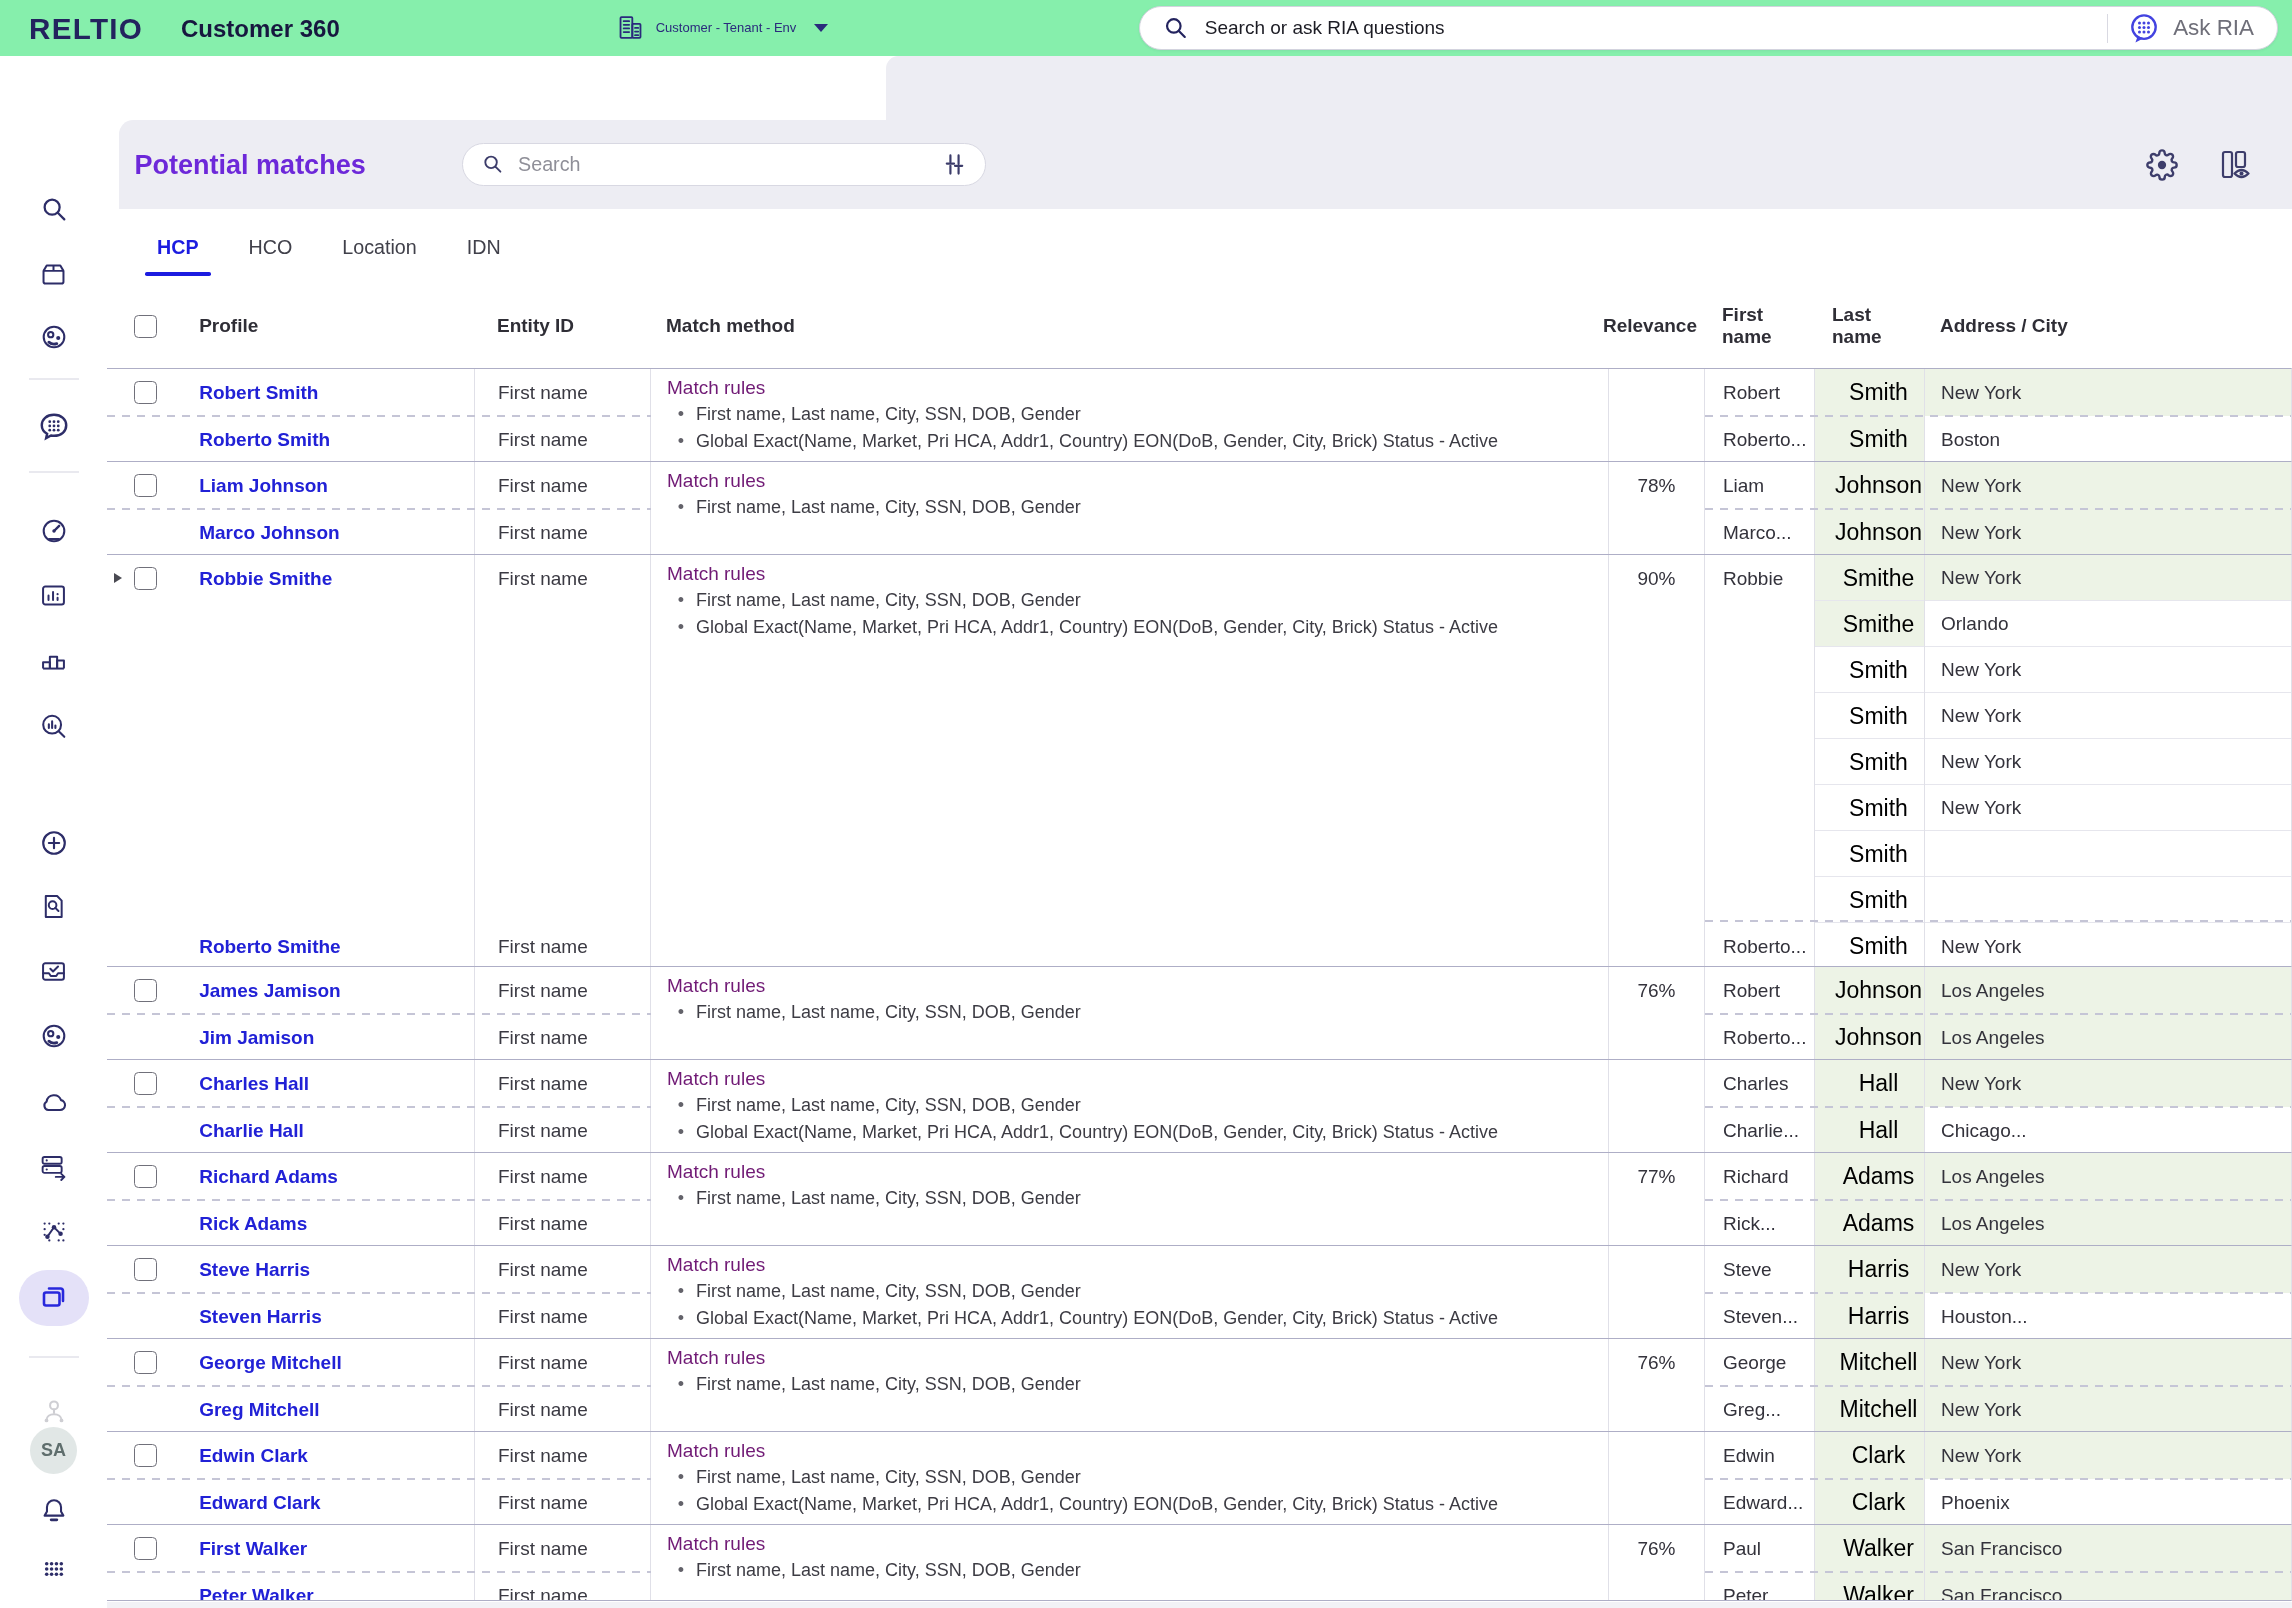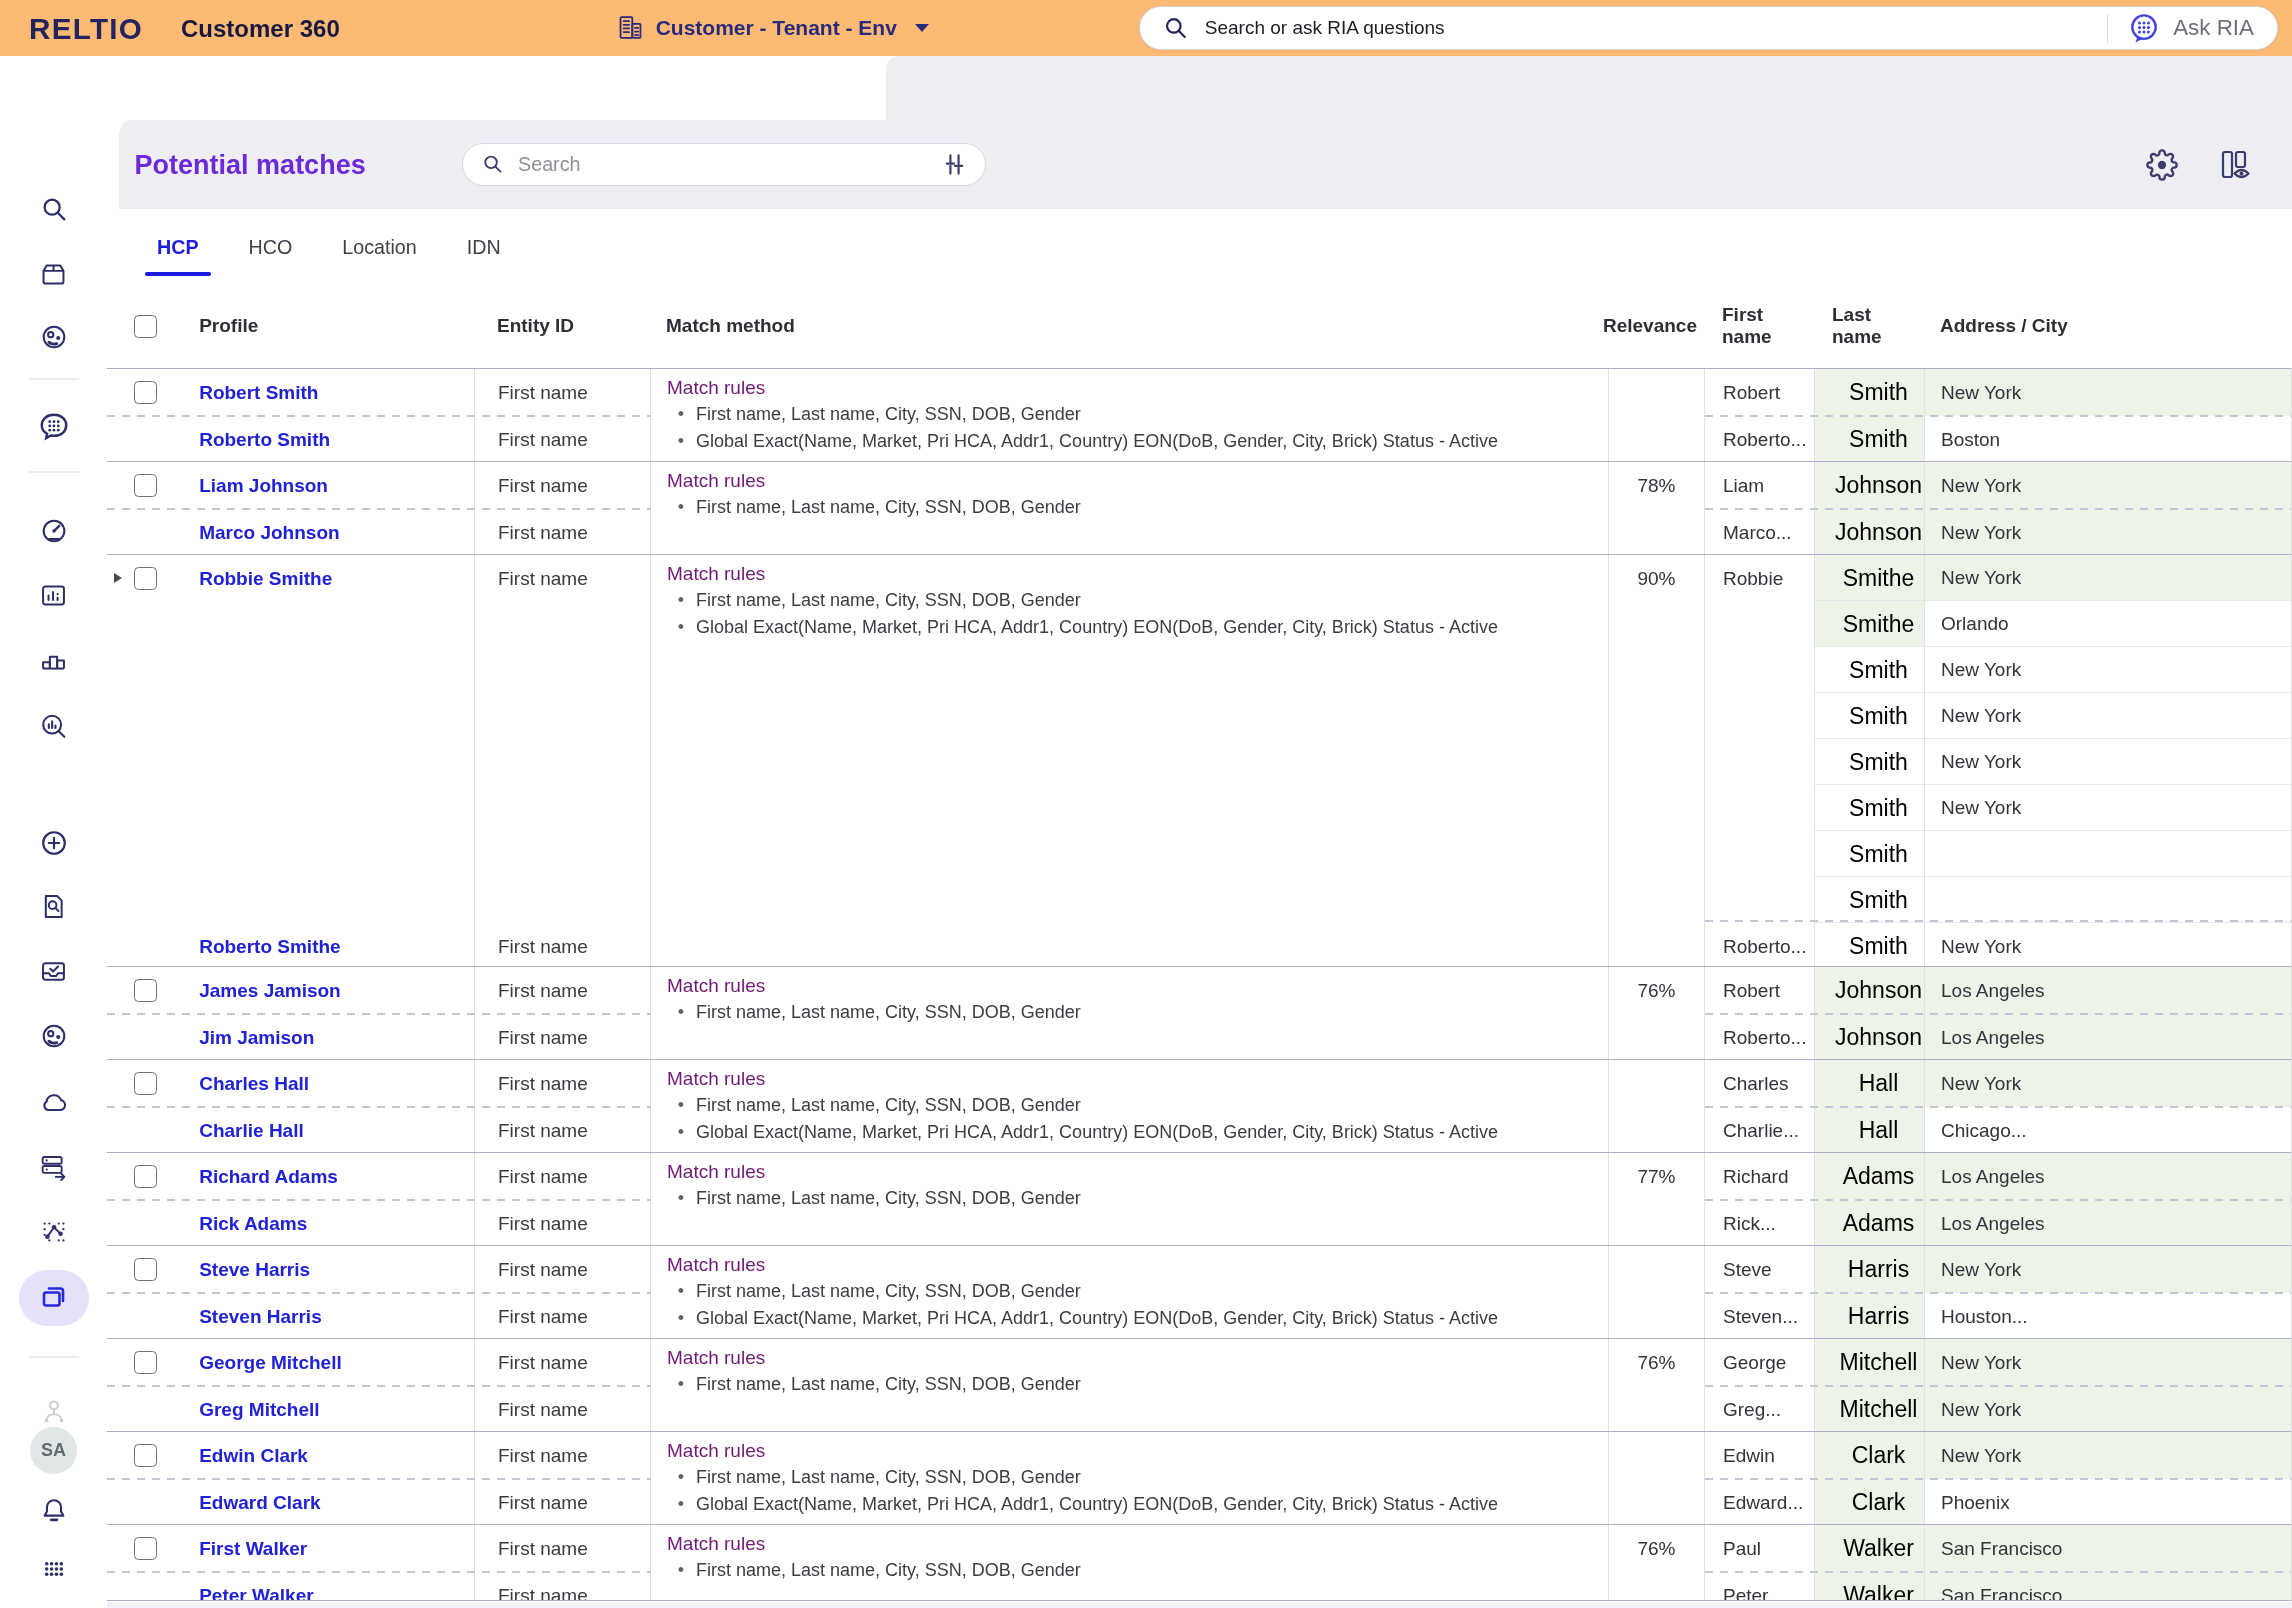--- a/index.html
+++ b/index.html
@@ -1,25 +1,25 @@
 <!DOCTYPE html>
 <html style="font-size:14.3px"><head>
 <meta charset="utf-8">
 <style>
   html,body{margin:0;padding:0;}
   body{width:2293px;height:1608px;position:relative;overflow:hidden;background:#ffffff;
        font-family:"Liberation Sans",sans-serif;-webkit-font-smoothing:antialiased;}
   a{text-decoration:none;}
 
   
-  .app-header{position:absolute;top:0;left:0;width:2293px;height:56px;background:#fdba74;z-index:6;}
+  .app-header{position:absolute;top:0;left:0;width:2293px;height:56px;background:#86efac;z-index:6;}
   .logo{position:absolute;left:29px;top:11.6px;font-size:29.6px;font-weight:800;letter-spacing:1.3px;color:#23235e;}
   .app-title{position:absolute;left:181px;top:15px;font-size:24px;font-weight:700;color:#17173f;}
   .tenant{position:absolute;left:616px;top:9.9px;height:36px;display:flex;align-items:center;gap:10.7px;cursor:pointer;}
-  .tenant-label{font-size:21px;font-weight:700;color:#2a2a7c;}
+  .tenant-label{font-size:13px;font-weight:400;color:#2a2a7c;}
   .caret{width:0;height:0;border-left:7.2px solid transparent;border-right:7.2px solid transparent;border-top:8px solid #2a2a7c;margin-left:7.2px;}
   .gpill{position:absolute;left:1139px;top:6.3px;width:1139px;height:44px;background:#fff;border:1.3px solid #d3d3de;
          border-radius:25px;display:flex;align-items:center;box-sizing:border-box;box-shadow:0 0.9px 2.7px rgba(40,40,80,.07);}
   .gpill input{border:none;outline:none;flex:1;margin-left:14.3px;font-size:19px;font-weight:400;color:#1c1c24;background:transparent;font-family:inherit;}
   .gpill input::placeholder{color:#1c1c24;opacity:1;}
   .gsearch-ic{margin-left:21.5px;flex:0 0 auto;}
   .gdivider{width:1.8px;height:29px;background:#d9d9e2;margin:0 18px 0 9px;}
   .ask-ria{display:flex;align-items:center;gap:10.7px;padding-right:23px;cursor:pointer;}
   .ask-ria-label{font-size:22.4px;color:#6f6f79;font-weight:500;}
 

